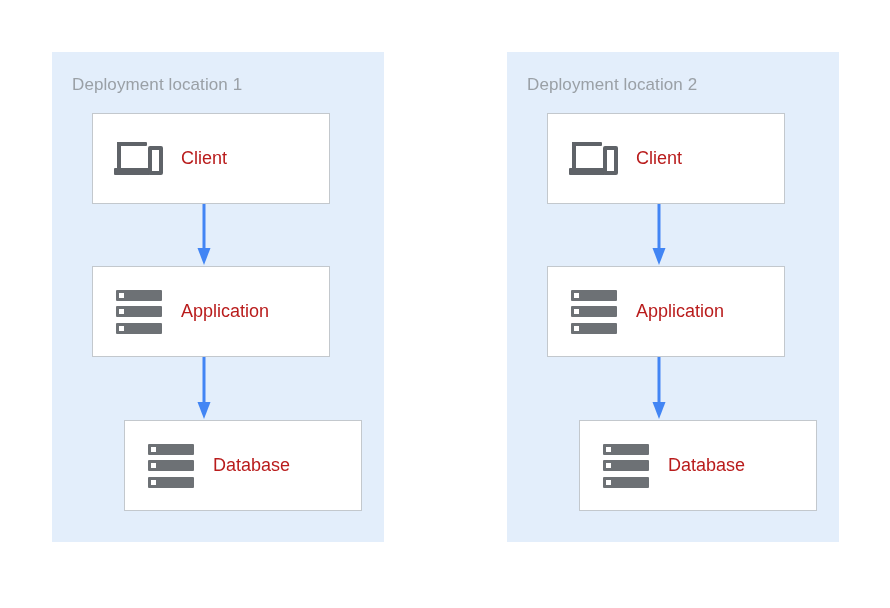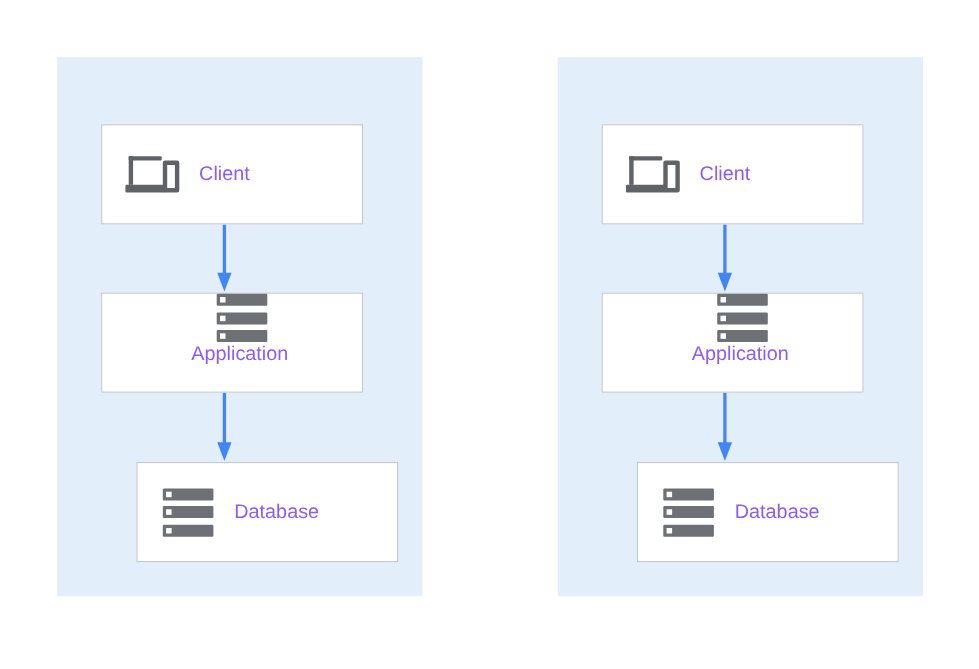--- a/index.html
+++ b/index.html
@@ -46,34 +46,34 @@
     left: 40px;
     width: 238px;
     height: 91px;
     background: #ffffff;
     border: 1px solid #c3c8cd;
     box-sizing: border-box;
     display: flex;
     align-items: center;
   }
   .node.n0 { top: 61px; }
-  .node.n1 { top: 214px; flex-direction: column; }
+  .node.n1 { top: 214px; }
   .node.n2 { top: 368px; margin-left: 32px; }
 
   .node-icon {
     width: 56px;
     margin-left: 18px;
     flex: 0 0 auto;
     display: flex;
     align-items: center;
     justify-content: center;
   }
   .node-label {
     font-size: 18px;
-    color: #8b5cf6;
+    color: #b91c1c;
     margin-left: 14px;
     white-space: nowrap;
   }
 
   
   .ico-client {
     position: relative;
     width: 50px;
     height: 38px;
   }
@@ -142,20 +142,21 @@
   .arrow.a0 { top: 152px; height: 62px; }
   .arrow.a1 { top: 305px; height: 63px; }
   .arrow svg { display: block; }
 </style>
 </head>
 <body>
 
 <div id="canvas">
 
   <div class="panel p0">
+    <div class="panel-title">Deployment location 1</div>
 
     <div class="node n0">
       <div class="node-icon">
         <div class="ico-client">
           <div class="scr-top"></div>
           <div class="scr-left"></div>
           <div class="scr-base"></div>
           <div class="phone"></div>
         </div>
       </div>
@@ -193,20 +194,21 @@
           <div class="bar"></div>
           <div class="bar"></div>
           <div class="bar"></div>
         </div>
       </div>
       <div class="node-label">Database</div>
     </div>
   </div>
 
   <div class="panel p1">
+    <div class="panel-title">Deployment location 2</div>
 
     <div class="node n0">
       <div class="node-icon">
         <div class="ico-client">
           <div class="scr-top"></div>
           <div class="scr-left"></div>
           <div class="scr-base"></div>
           <div class="phone"></div>
         </div>
       </div>

